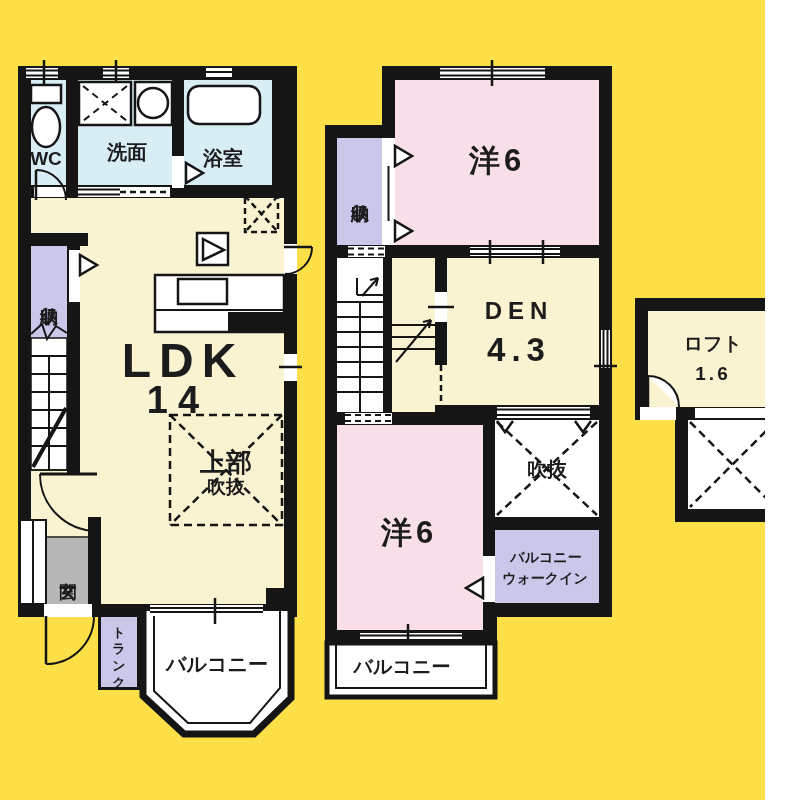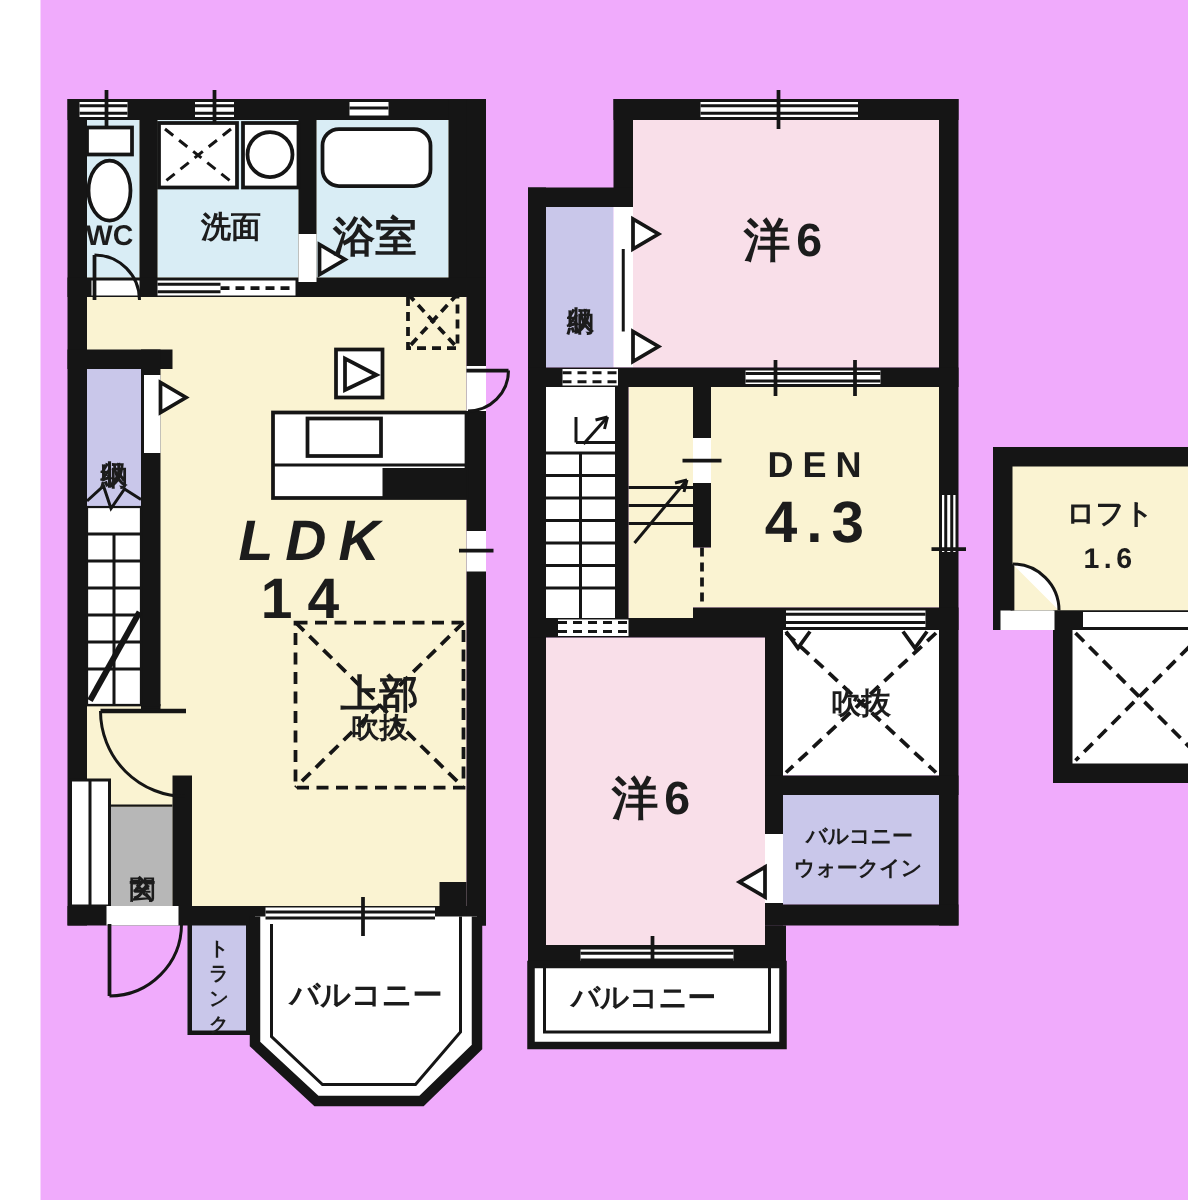--- a/index.html
+++ b/index.html
@@ -1,17 +1,17 @@
 <!DOCTYPE html>
 <html><head>
 <meta charset="utf-8">
 <style>
   html,body{margin:0;padding:0;background:#ffffff;}
-  .canvas{position:relative;width:765px;height:800px;background:#f0abfc;overflow:hidden;
-          font-family:"Liberation Sans","DejaVu Sans",sans-serif;margin-left:27px;}
+  .canvas{position:relative;width:765px;height:800px;background:#fde047;overflow:hidden;
+          font-family:"Liberation Sans","DejaVu Sans",sans-serif;}
   .wall{position:absolute;background:#151515;}
   .room{position:absolute;}
   .lbl{position:absolute;transform:translate(-50%,-50%);white-space:nowrap;
        font-weight:bold;color:#1c1c1c;line-height:1;}
   .vert{writing-mode:vertical-rl;text-orientation:upright;letter-spacing:2px;}
   svg.layer{position:absolute;left:0;top:0;}
 </style>
 </head>
 <body>
 
@@ -332,34 +332,34 @@
       <g stroke-dasharray="8,5" stroke-width="2.5">
         <line x1="690" y1="422" x2="775" y2="507"></line>
           <line x1="775" y1="422" x2="690" y2="507"></line>
       </g>
     </g>
   </svg>
 
   <div>
     <div class="lbl" style="left:46px;top:158px;font-size:19px;">WC</div>
     <div class="lbl" style="left:127px;top:152px;font-size:20px;">洗面</div>
-    <div class="lbl" style="left:223px;top:158px;font-size:28px;">浴室</div>
+    <div class="lbl" style="left:223px;top:158px;font-size:20px;">浴室</div>
     <div class="lbl vert" style="left:49px;top:294px;font-size:18px;">収納</div>
-    <div class="lbl" style="left:183px;top:361px;font-size:38px;letter-spacing:8px;font-style:italic;">LDK</div>
+    <div class="lbl" style="left:183px;top:361px;font-size:48px;letter-spacing:8px;">LDK</div>
     <div class="lbl" style="left:178px;top:400px;font-size:38px;letter-spacing:10px;text-align:center;">14</div>
     <div class="lbl" style="left:226px;top:462px;font-size:26px;">上部</div>
     <div class="lbl" style="left:226px;top:486px;font-size:19px;">吹抜</div>
     <div class="lbl vert" style="left:68px;top:571px;font-size:17px;">玄関</div>
     <div class="lbl vert" style="left:119px;top:651px;font-size:13px;">トランク</div>
     <div class="lbl" style="left:217px;top:664px;font-size:20px;">バルコニー</div>
 
     <div class="lbl vert" style="left:360px;top:191px;font-size:18px;">収納</div>
     <div class="lbl" style="left:497px;top:160px;font-size:31px;letter-spacing:4px;">洋6</div>
     <div class="lbl" style="left:519px;top:311px;font-size:24px;letter-spacing:6px;">DEN</div>
-    <div class="lbl" style="left:519px;top:349px;font-size:39px;letter-spacing:6px;">4.3</div>
+    <div class="lbl" style="left:519px;top:349px;font-size:33px;letter-spacing:6px;">4.3</div>
     <div class="lbl" style="left:547px;top:469px;font-size:20px;">吹抜</div>
     <div class="lbl" style="left:409px;top:532px;font-size:31px;letter-spacing:4px;">洋6</div>
     <div class="lbl" style="left:546px;top:557px;font-size:14px;">バルコニー</div>
     <div class="lbl" style="left:545px;top:578px;font-size:14px;">ウォークイン</div>
     <div class="lbl" style="left:402px;top:666px;font-size:19px;">バルコニー</div>
 
     <div class="lbl" style="left:713px;top:343px;font-size:19px;">ロフト</div>
     <div class="lbl" style="left:713px;top:373px;font-size:19px;letter-spacing:3px;">1.6</div>
   </div>
 

